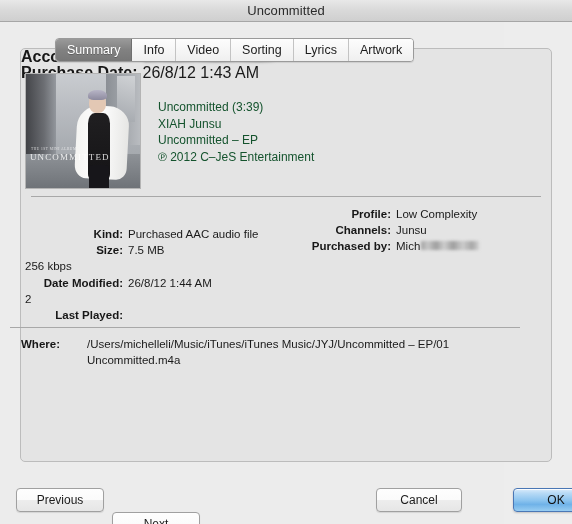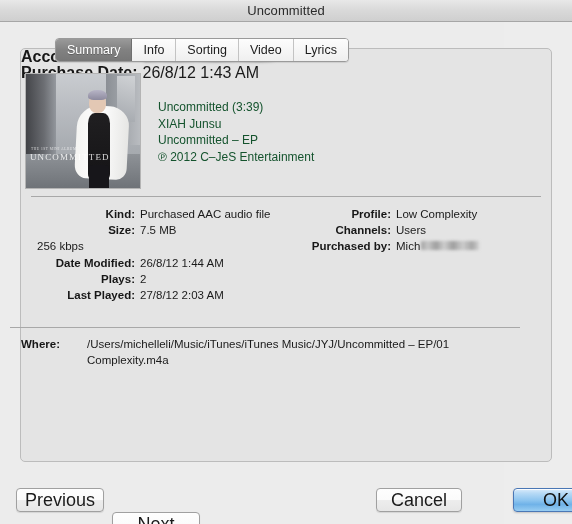--- a/index.html
+++ b/index.html
@@ -207,21 +207,21 @@
   .divider.d1 { top: 147px; }
   .divider.d2 { top: 327px; }
 
   
   .details {
     position: absolute;
     top: 157px;
     font-size: 11.5px;
     color: #1a1a1a;
   }
-  .details.left  { left: 16px;  width: 300px; }
+  .details.left  { left: 4px;  width: 300px; margin-top: 20px; }
   .details.right { left: 248px; width: 284px; }
   .drow {
     display: flex;
     align-items: baseline;
     line-height: 16.2px;
     white-space: nowrap;
   }
   .dlabel {
     flex: none;
     text-align: right;
@@ -265,21 +265,21 @@
   .wpath { line-height: 15.5px; }
 
   
   .btn {
     position: absolute;
     height: 24px;
     border: 1px solid #a0a0a0;
     border-radius: 4px;
     background: linear-gradient(to bottom, #fefefe 0%, #fbfbfb 48%, #ededed 52%, #e6e6e6 100%);
     box-shadow: 0 1px 1px rgba(0,0,0,0.10);
-    font-size: 18px;
+    font-size: 12px;
     color: #1b1b1b;
     display: flex;
     align-items: center;
     justify-content: center;
     box-sizing: border-box;
     cursor: default;
   }
   .btn-previous { left: 16px;  top: 488px; width: 88px; }
   .btn-next     { left: 112px; top: 512px; width: 88px; }
   .btn-cancel   { left: 376px; top: 488px; width: 86px; }
@@ -297,23 +297,24 @@
 
 <div class="window">
 
   <div class="titlebar">
     <div class="titlebar-title">Uncommitted</div>
   </div>
 
   <div class="tabbar">
     <div class="tab selected">Summary</div>
     <div class="tab">Info</div>
+    <div class="tab">Video</div>
     <div class="tab">Sorting</div>
-    <div class="tab">Video</div>
     <div class="tab">Lyrics</div>
+    <div class="tab">Artwork</div>
   </div>
 
   <div class="panel">
 
     <div class="track-header">
       <div class="artwork">
         <div class="art-sky"></div>
         <div class="art-bldg-r"></div>
         <div class="art-bldg-r2"></div>
         <div class="art-bldg-l"></div>
@@ -347,37 +348,35 @@
         <span class="dvalue">7.5 MB</span>
       </div>
       <div class="drow">
         <span class="dvalue">256 kbps</span>
       </div>
       <div class="drow">
         <span class="dlabel">Date Modified:</span>
         <span class="dvalue">26/8/12 1:44 AM</span>
       </div>
       <div class="drow">
-        <span class="dlabel">Plays:</span>
         <span class="dvalue">2</span>
       </div>
       <div class="drow">
         <span class="dlabel">Last Played:</span>
-        <span class="dvalue">27/8/12 2:03 AM</span>
       </div>
     </div>
 
     <div class="details right">
       <div class="drow">
         <span class="dlabel">Profile:</span>
         <span class="dvalue">Low Complexity</span>
       </div>
       <div class="drow">
         <span class="dlabel">Channels:</span>
-        <span class="dvalue">Users</span>
+        <span class="dvalue">Junsu</span>
       </div>
       <div class="drow">
         <span class="dlabel">Purchased by:</span>
         <span class="dvalue redact-wrap">
             <span>Mich</span>
             <span class="redact w-name"></span>
           </span>
         </div>
       </div>
       <div class="drow">
@@ -392,21 +391,21 @@
       </div>
     </div>
 
     <div class="divider d2"></div>
 
     <div class="where">
       <div class="wrow">
         <span class="dlabel">Where:</span>
         <span class="wpath">
           <span>/Users/michelleli/Music/iTunes/iTunes Music/JYJ/Uncommitted – EP/01</span>
-          <span>Complexity.m4a</span>
+          <span>Uncommitted.m4a</span>
         </span>
       </div>
     </div>
 
   </div>
 
   <div class="btn btn-previous">Previous</div>
   <div class="btn btn-next">Next</div>
   <div class="btn btn-cancel">Cancel</div>
   <div class="btn btn-ok">OK</div>

